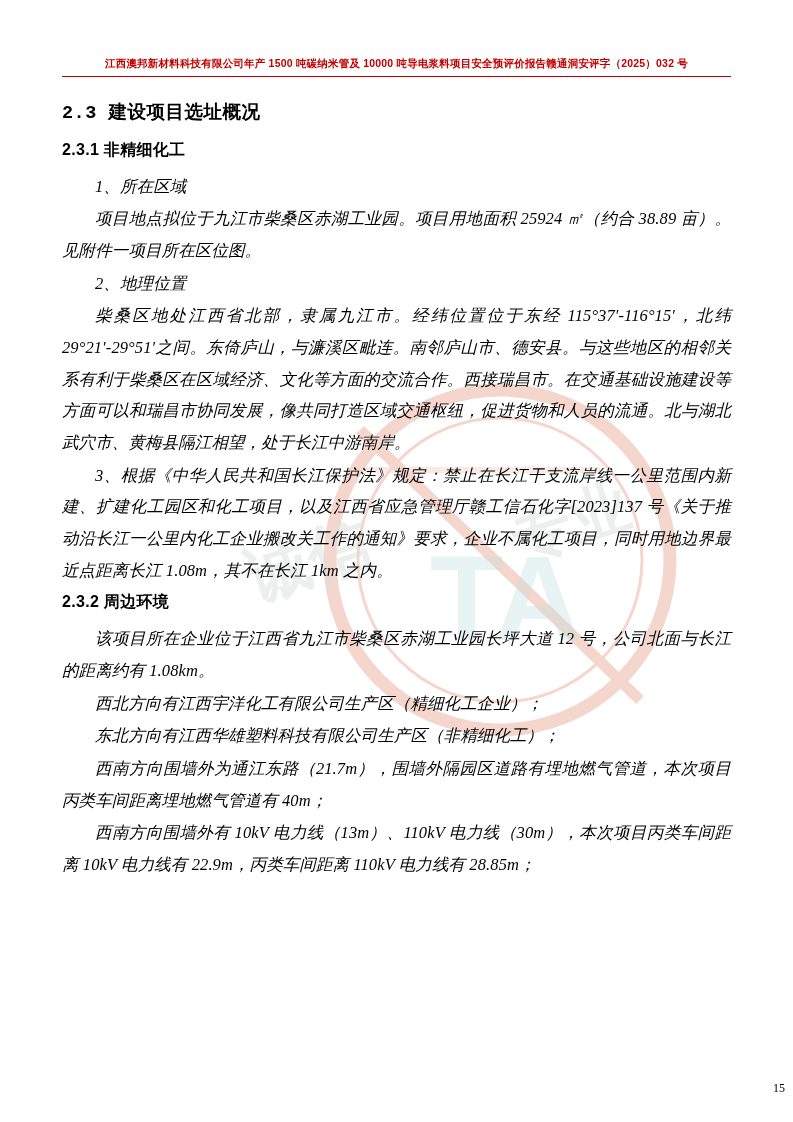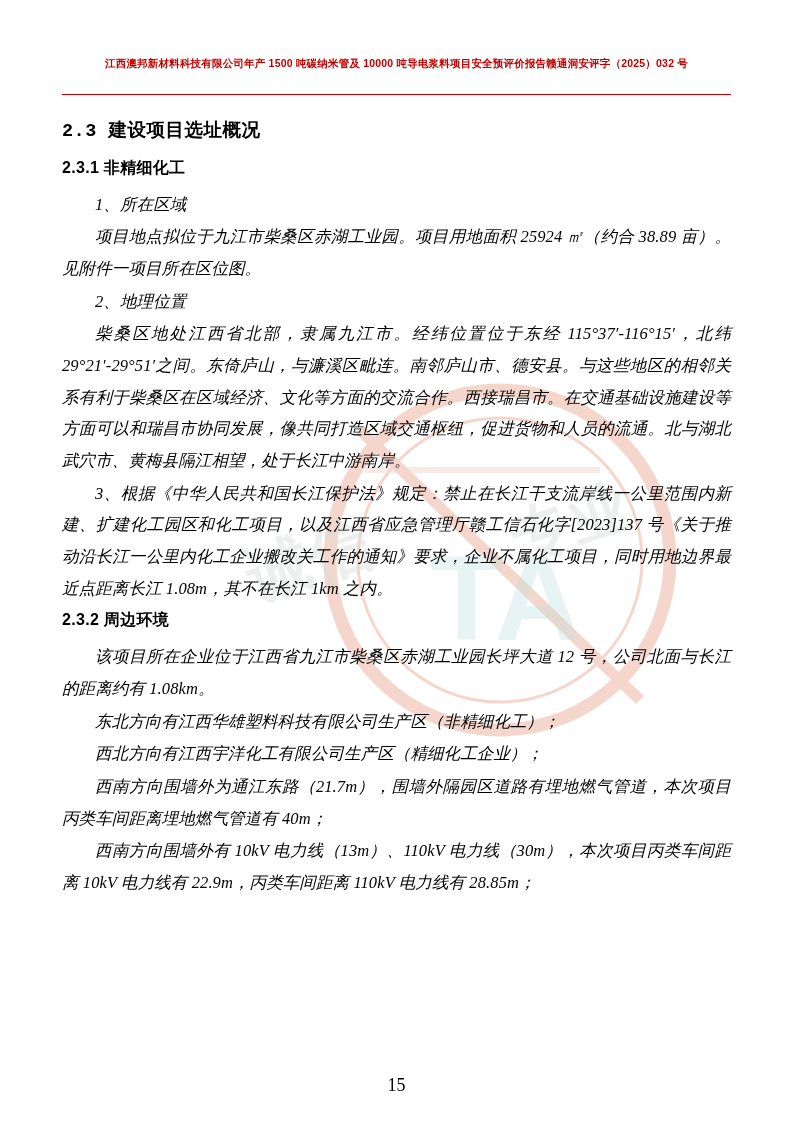--- a/index.html
+++ b/index.html
@@ -38,21 +38,21 @@
   
   .doc-header {
     position: relative;
     z-index: 10;
     font-family: "Liberation Sans", "DejaVu Sans", sans-serif;
     font-size: 10.5px;
     font-weight: bold;
     color: #c00000;
     letter-spacing: 0.2px;
     text-align: center;
-    padding-bottom: 23px;
+    padding-bottom: 5px;
     border-bottom: 1.6px solid #c00000;
     line-height: 1.4;
     white-space: nowrap;
   }
 
   
   .content {
     position: relative;
     z-index: 10;
     margin-top: 22px;
@@ -81,24 +81,24 @@
     text-indent: 2em;
     text-align: justify;
     text-justify: inter-ideograph;
     letter-spacing: 0.1px;
     font-style: italic;
   }
 
   .page-number {
     position: absolute;
     left: 0;
-    right: 0;
+    right: 8px;
     bottom: 26px;
-    text-align: center;
-    font-size: 18px;
+    text-align: right;
+    font-size: 12px;
     z-index: 10;
   }
 </style>
 </head>
 <body>
 
 <div class="page">
 
   <svg class="watermark" viewBox="0 0 793 1122" xmlns="http://www.w3.org/2000/svg">
     <g opacity="0.42">
@@ -122,22 +122,22 @@
 
     <h3 class="subsec">2.3.1 非精细化工</h3>
     <p class="para">1、所在区域</p>
     <p class="para">项目地点拟位于九江市柴桑区赤湖工业园。项目用地面积 25924 ㎡（约合 38.89 亩）。见附件一项目所在区位图。</p>
     <p class="para">2、地理位置</p>
     <p class="para">柴桑区地处江西省北部，隶属九江市。经纬位置位于东经 115°37′-116°15′，北纬 29°21′-29°51′之间。东倚庐山，与濂溪区毗连。南邻庐山市、德安县。与这些地区的相邻关系有利于柴桑区在区域经济、文化等方面的交流合作。西接瑞昌市。在交通基础设施建设等方面可以和瑞昌市协同发展，像共同打造区域交通枢纽，促进货物和人员的流通。北与湖北武穴市、黄梅县隔江相望，处于长江中游南岸。</p>
     <p class="para">3、根据《中华人民共和国长江保护法》规定：禁止在长江干支流岸线一公里范围内新建、扩建化工园区和化工项目，以及江西省应急管理厅赣工信石化字[2023]137 号《关于推动沿长江一公里内化工企业搬改关工作的通知》要求，企业不属化工项目，同时用地边界最近点距离长江 1.08m，其不在长江 1km 之内。</p>
 
     <h3 class="subsec">2.3.2 周边环境</h3>
     <p class="para">该项目所在企业位于江西省九江市柴桑区赤湖工业园长坪大道 12 号，公司北面与长江的距离约有 1.08km。</p>
+    <p class="para">西北方向有江西宇洋化工有限公司生产区（精细化工企业）；</p>
     <p class="para">东北方向有江西华雄塑料科技有限公司生产区（非精细化工）；</p>
-    <p class="para">西北方向有江西宇洋化工有限公司生产区（精细化工企业）；</p>
     <p class="para">西南方向围墙外为通江东路（21.7m），围墙外隔园区道路有埋地燃气管道，本次项目丙类车间距离埋地燃气管道有 40m；</p>
     <p class="para">西南方向围墙外有 10kV 电力线（13m）、110kV 电力线（30m），本次项目丙类车间距离 10kV 电力线有 22.9m，丙类车间距离 110kV 电力线有 28.85m；</p>
 
   </div>
 
   <div class="page-number">15</div>
 
 </div>
 
 </body></html>

